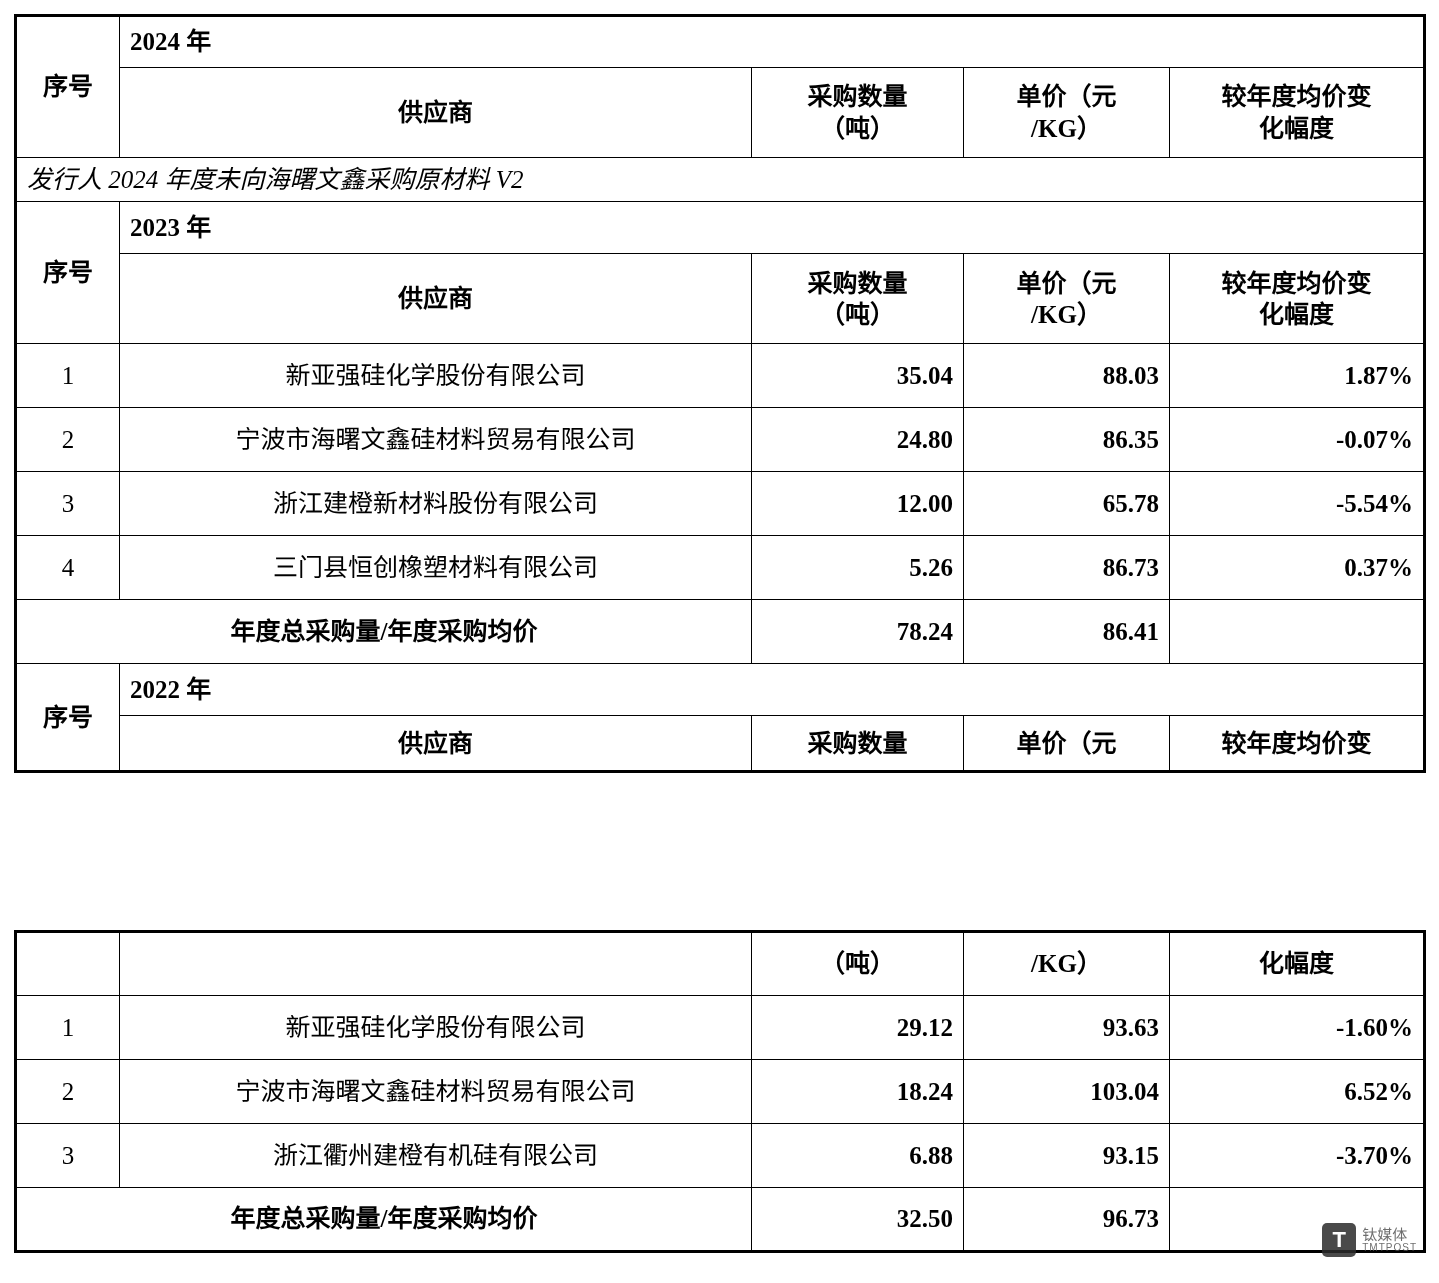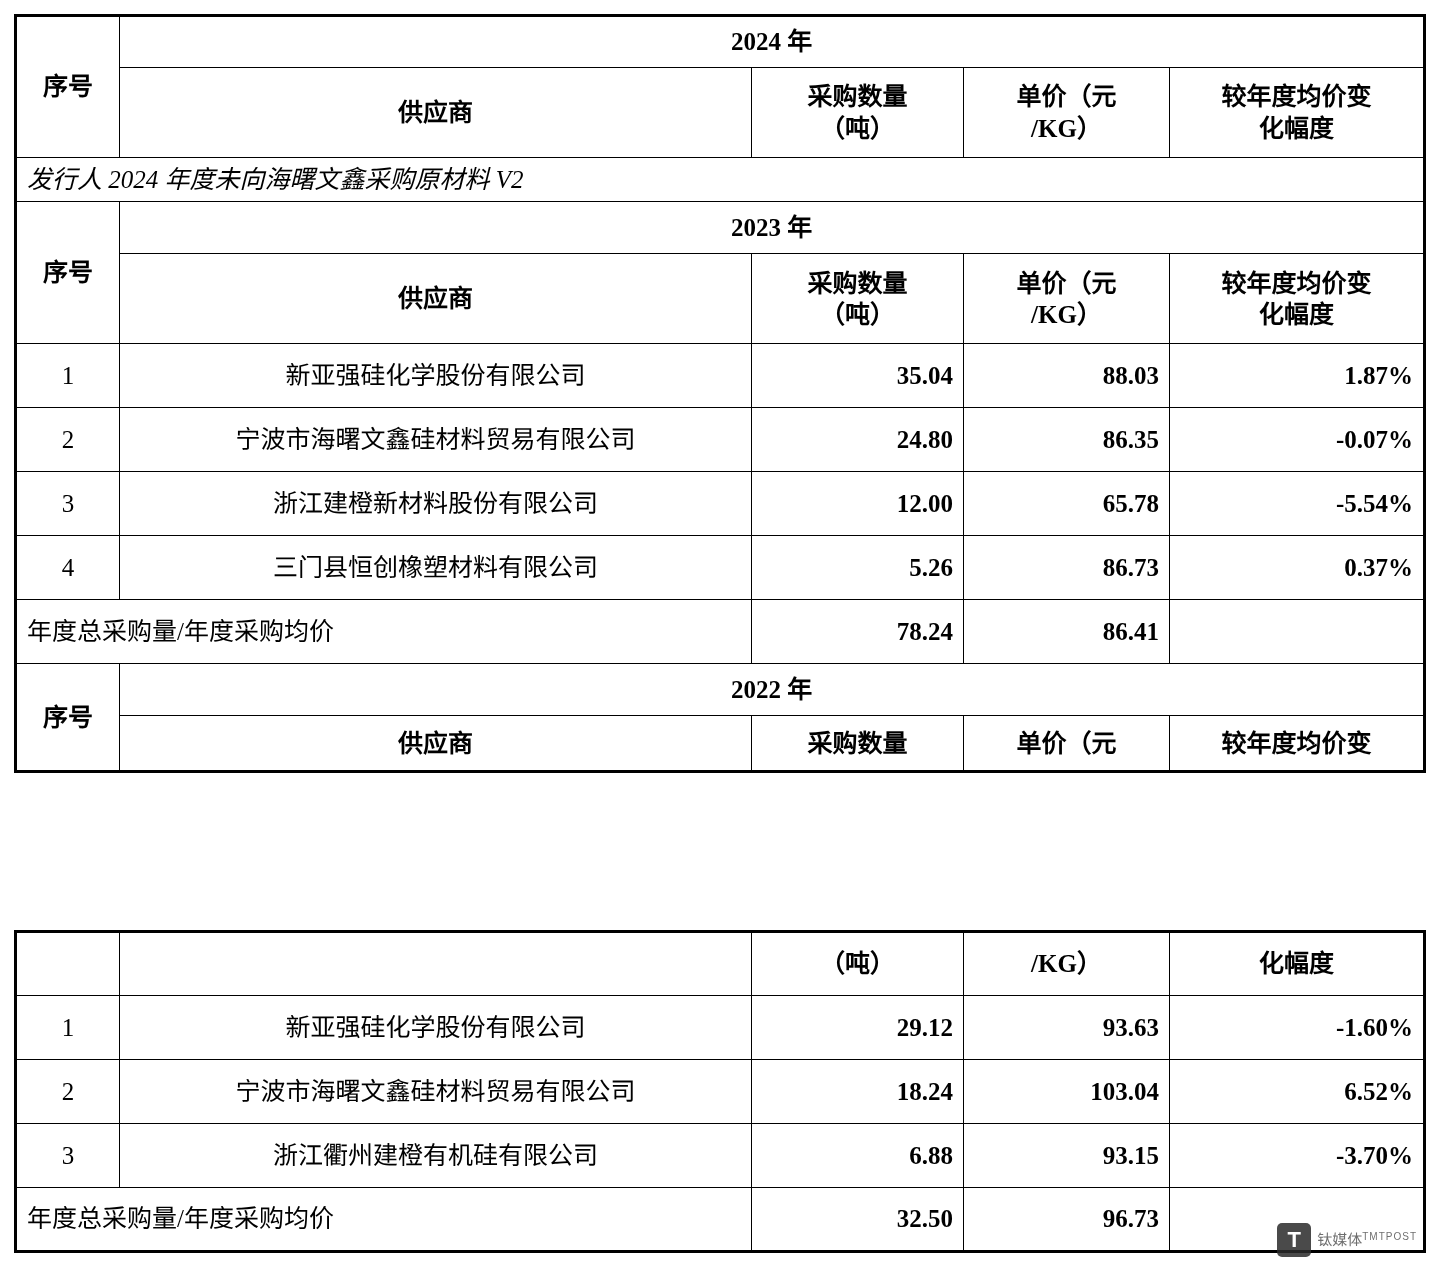--- a/index.html
+++ b/index.html
@@ -49,37 +49,38 @@
   }
   #table-bottom {
     position: absolute;
     left: 14px;
     top: 930px;
     width: 1411px;
   }
   .bold     { font-weight: bold; }
 
   .yearbar {
-    text-align: center;
+    text-align: left;
     font-weight: bold;
     font-size: 26px;
   }
   .headcell {
     text-align: center;
     font-weight: bold;
     font-size: 25px;
   }
   .notebar {
     font-size: 27px;
     padding-top: 14px;
     padding-bottom: 14px;
     font-style: italic;
   }
   .total-label {
-    font-weight: normal;
+    text-align: center;
+    font-weight: bold;
     font-size: 26px;
   }
   .numeric {
     text-align: right;
     font-size: 26px;
     padding-right: 22px;
     font-weight: bold;
   }
   .numeric.bold { font-weight: bold; }
   .supplier {
@@ -112,21 +113,21 @@
     border-radius: 5px;
     font-family: "Liberation Sans", sans-serif;
     font-size: 22px;
     font-weight: bold;
     display: flex;
     align-items: center;
     justify-content: center;
   }
   .wm-text {
     display: flex;
-    flex-direction: row;
+    flex-direction: column;
     line-height: 1.05;
     font-family: "Liberation Sans", sans-serif;
     color: #555;
   }
   .wm-cn { font-size: 15px; }
   .wm-en { font-size: 10px; letter-spacing: 1px; }
 </style>
 </head>
 <body>
 

